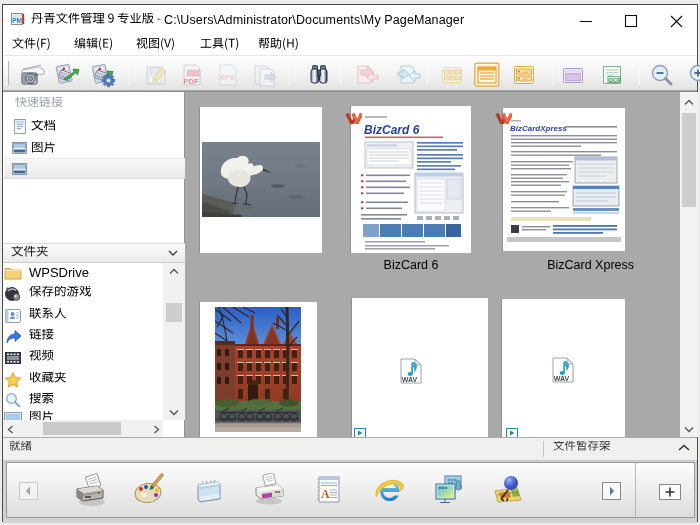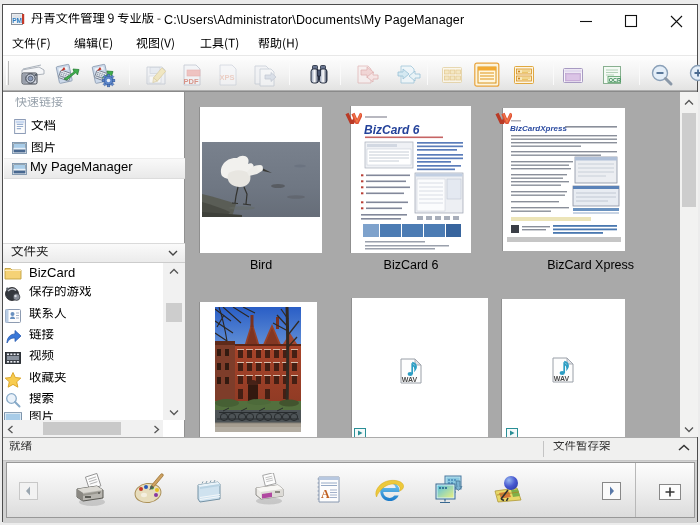--- a/index.html
+++ b/index.html
@@ -246,33 +246,32 @@
       <path transform="translate(0,9.5) scale(0.012500,-0.012500)" d="M375 279C455 262 557 227 613 199L644 250C588 276 487 309 407 325ZM275 152C413 135 586 95 682 61L715 117C618 149 445 188 310 203ZM84 796V-80H156V-38H842V-80H917V796ZM156 29V728H842V29ZM414 708C364 626 278 548 192 497C208 487 234 464 245 452C275 472 306 496 337 523C367 491 404 461 444 434C359 394 263 364 174 346C187 332 203 303 210 285C308 308 413 345 508 396C591 351 686 317 781 296C790 314 809 340 823 353C735 369 647 396 569 432C644 481 707 538 749 606L706 631L695 628H436C451 647 465 666 477 686ZM378 563 385 570H644C608 531 560 496 506 465C455 494 411 527 378 563Z M1180 814V481C1180 304 1166 119 1038 -23C1057 -36 1084 -64 1097 -82C1189 19 1230 141 1246 267H1668V-80H1749V344H1254C1257 390 1258 435 1258 481V504H1903V581H1621V839H1542V581H1258V814Z" fill="#000000"></path>
     </svg>
 <div class="a" style="left:1px;top:153px;width:181px;height:21px;background:linear-gradient(#f9f9f9,#e9e9e9);border-top:1px solid #ededed;border-bottom:1px solid #dcdcdc"></div>
 <svg class="a" style="left:9px;top:158px" width="15" height="12">
       <rect x="0.5" y="0.5" width="14" height="11" fill="#fff" stroke="#7890a8" stroke-width="0.9"></rect>
 <rect x="1.5" y="1.5" width="12" height="6" fill="#aacdе8"></rect>
 <rect x="1.5" y="1.5" width="12" height="6" fill="#a8cce8"></rect>
 <rect x="1.5" y="7.5" width="12" height="3" fill="#486890"></rect>
 <rect x="1.5" y="5.8" width="12" height="1.6" fill="#e8f0f8"></rect>
     </svg>
-<div class="a" style="left:27px;top:154px;font-size:13px;color:#000">My PageManager</div>
 <div class="a" style="left:0;top:238px;width:182px;height:20px;background:linear-gradient(#fafafa,#ebebeb);border-top:1px solid #dadada;border-bottom:1px solid #cccccc"></div>
 <svg style="position:absolute;left:8px;top:241px" width="39" height="18">
       <path transform="translate(0,9.5) scale(0.012500,-0.012500)" d="M423 823C453 774 485 707 497 666L580 693C566 734 531 799 501 847ZM50 664V590H206C265 438 344 307 447 200C337 108 202 40 36 -7C51 -25 75 -60 83 -78C250 -24 389 48 502 146C615 46 751 -28 915 -73C928 -52 950 -20 967 -4C807 36 671 107 560 201C661 304 738 432 796 590H954V664ZM504 253C410 348 336 462 284 590H711C661 455 592 344 504 253Z M1317 341V268H1604V-80H1679V268H1953V341H1679V562H1909V635H1679V828H1604V635H1470C1483 680 1494 728 1504 775L1432 790C1409 659 1367 530 1309 447C1327 438 1359 420 1373 409C1400 451 1425 504 1446 562H1604V341ZM1268 836C1214 685 1126 535 1032 437C1045 420 1067 381 1075 363C1107 397 1137 437 1167 480V-78H1239V597C1277 667 1311 741 1339 815Z M2178 574C2214 513 2249 432 2260 381L2331 402C2319 453 2283 532 2245 592ZM2737 595C2712 536 2666 450 2629 397L2689 378C2727 427 2775 506 2811 573ZM2464 839V690H2090V617H2463C2461 523 2455 440 2440 366H2058V291H2420C2371 146 2267 46 2046 -15C2063 -31 2085 -61 2093 -80C2335 -10 2446 108 2498 276C2576 99 2708 -21 2905 -75C2916 -55 2937 -24 2954 -8C2770 35 2641 142 2570 291H2942V366H2520C2534 441 2540 525 2542 617H2908V690H2543L2544 839Z" fill="#222222"></path>
     </svg>
 <svg class="a" style="left:164px;top:243px" width="12" height="10">
       <path d="M2,3 L6,7 L10,3" stroke="#444" stroke-width="1.4" fill="none"></path>
     </svg>
 <svg class="a" style="left:1px;top:259px" width="18" height="18" viewBox="0 0 18 18">
       <path d="M1,4.5 L1,15 L17,15 L17,6 L8,6 L6.5,4.5 Z" fill="#f5d276" stroke="#c2a242" stroke-width="0.9"></path>
       <path d="M1,6.5 h16" stroke="#fdeab8" stroke-width="1"></path>
     </svg>
-<div class="a" style="left:26px;top:260px;font-size:13px;color:#000">BizCard</div>
+<div class="a" style="left:26px;top:260px;font-size:13px;color:#000">WPSDrive</div>
 <svg class="a" style="left:1px;top:280px" width="18" height="18" viewBox="0 0 18 18">
       <circle cx="8" cy="9" r="6.5" fill="#34383e" stroke="#1a1c20" stroke-width="0.8"></circle>
       <path d="M4,6 A5.5,5.5 0 0,1 12,5.5" stroke="#b8bcc4" stroke-width="1.6" fill="none"></path>
       <circle cx="12.5" cy="12" r="3.4" fill="#888e98" stroke="#3a3e44" stroke-width="0.8"></circle>
       <circle cx="11.5" cy="11" r="1.2" fill="#d8dce2"></circle>
       <circle cx="3.5" cy="4" r="1.4" fill="#5a6068"></circle>
     </svg>
 <svg style="position:absolute;left:26px;top:281px" width="64" height="18">
       <path transform="translate(0,9.5) scale(0.012500,-0.012500)" d="M452 726H824V542H452ZM380 793V474H598V350H306V281H554C486 175 380 74 277 23C294 9 317 -18 329 -36C427 21 528 121 598 232V-80H673V235C740 125 836 20 928 -38C941 -19 964 7 981 22C884 74 782 175 718 281H954V350H673V474H899V793ZM277 837C219 686 123 537 23 441C36 424 58 384 65 367C102 404 138 448 173 496V-77H245V607C284 673 319 744 347 815Z M1613 349V266H1335V196H1613V10C1613 -4 1610 -8 1592 -9C1574 -10 1514 -10 1448 -8C1458 -29 1468 -58 1471 -79C1557 -79 1613 -79 1647 -68C1680 -56 1689 -35 1689 9V196H1957V266H1689V324C1762 370 1840 432 1894 492L1846 529L1831 525H1420V456H1761C1718 416 1663 375 1613 349ZM1385 840C1373 797 1359 753 1342 709H1063V637H1311C1246 499 1153 370 1031 284C1043 267 1061 235 1069 216C1112 247 1152 282 1188 320V-78H1264V411C1316 481 1358 557 1394 637H1939V709H1424C1438 746 1451 784 1462 821Z M2552 423C2607 350 2675 250 2705 189L2769 229C2736 288 2667 385 2610 456ZM2240 842C2232 794 2215 728 2199 679H2087V-54H2156V25H2435V679H2268C2285 722 2304 778 2321 828ZM2156 612H2366V401H2156ZM2156 93V335H2366V93ZM2598 844C2566 706 2512 568 2443 479C2461 469 2492 448 2506 436C2540 484 2572 545 2600 613H2856C2844 212 2828 58 2796 24C2784 10 2773 7 2753 7C2730 7 2670 8 2604 13C2618 -6 2627 -38 2629 -59C2685 -62 2744 -64 2778 -61C2814 -57 2836 -49 2859 -19C2899 30 2913 185 2928 644C2929 654 2929 682 2929 682H2627C2643 729 2658 779 2670 828Z M3077 776C3130 744 3200 697 3233 666L3279 726C3243 754 3173 799 3121 828ZM3038 506C3093 477 3166 435 3204 407L3246 468C3209 494 3135 534 3081 560ZM3055 -28 3123 -66C3162 27 3208 151 3242 256L3181 294C3144 181 3092 51 3055 -28ZM3752 386V290H3598V221H3752V5C3752 -7 3748 -11 3734 -11C3720 -12 3675 -12 3624 -10C3633 -31 3643 -60 3646 -80C3713 -80 3758 -79 3786 -67C3815 -56 3822 -35 3822 4V221H3962V290H3822V363C3870 400 3920 451 3956 499L3910 531L3897 527H3650C3668 559 3685 595 3700 635H3961V707H3724C3736 746 3745 787 3753 828L3682 840C3661 724 3624 609 3568 535C3585 527 3617 508 3632 498L3647 522V460H3836C3810 433 3780 406 3752 386ZM3257 679V607H3351C3345 361 3332 106 3200 -32C3219 -42 3242 -63 3254 -79C3358 33 3395 206 3410 395H3510C3503 126 3494 31 3478 10C3469 -2 3461 -4 3447 -4C3433 -4 3397 -3 3357 0C3369 -19 3375 -48 3377 -69C3416 -71 3457 -71 3480 -68C3505 -66 3522 -58 3538 -36C3562 -3 3570 107 3579 430C3580 440 3580 464 3580 464H3414C3417 511 3418 559 3420 607H3608V679ZM3345 814C3377 772 3413 716 3429 679L3501 712C3483 748 3447 801 3414 841Z M4708 791C4757 750 4818 691 4846 652L4901 697C4873 736 4811 792 4761 831ZM4061 554C4116 480 4178 392 4235 307C4178 196 4107 109 4028 56C4046 43 4071 14 4083 -5C4159 52 4227 132 4283 233C4322 172 4356 114 4380 69L4441 122C4413 174 4370 240 4321 312C4372 424 4409 558 4429 712L4381 728L4368 725H4053V657H4346C4330 559 4304 467 4270 385C4219 458 4164 532 4115 597ZM4841 480C4808 394 4759 307 4699 230C4678 307 4662 401 4650 507L4946 541L4937 609L4643 576C4636 656 4631 743 4629 833H4551C4555 739 4560 650 4567 567L4428 551L4438 482L4574 498C4588 366 4608 251 4637 159C4575 93 4504 38 4430 2C4451 -13 4475 -36 4489 -54C4551 -20 4611 27 4666 82C4710 -17 4769 -76 4850 -82C4899 -85 4938 -36 4960 129C4944 136 4911 156 4896 171C4887 63 4872 7 4847 9C4798 14 4758 65 4725 148C4799 237 4861 340 4901 444Z" fill="#000000"></path>
     </svg>
@@ -502,21 +501,20 @@
 <svg class="a" style="left:342px;top:107px" width="17" height="12" viewBox="0 0 17 12">
       <path d="M2,1.5 L7,12 L10.5,5.5" stroke="#b93a26" stroke-width="3.4" fill="none"></path>
 <path d="M8,1.5 L12,11 L16.5,1.5" stroke="#e05136" stroke-width="3.4" fill="none"></path>
 <path d="M8.5,2 L12,10 L16,2" stroke="#ef7a4a" stroke-width="1.2" fill="none"></path>
     </svg>
 <svg class="a" style="left:492px;top:107px" width="17" height="12" viewBox="0 0 17 12">
       <path d="M2,1.5 L7,12 L10.5,5.5" stroke="#b93a26" stroke-width="3.4" fill="none"></path>
 <path d="M8,1.5 L12,11 L16.5,1.5" stroke="#e05136" stroke-width="3.4" fill="none"></path>
 <path d="M8.5,2 L12,10 L16,2" stroke="#ef7a4a" stroke-width="1.2" fill="none"></path>
     </svg>
-<div class="a" style="left:188px;top:253px;width:140px;text-align:center;font-size:12.5px;color:#000">Bird</div>
 <div class="a" style="left:338px;top:253px;width:140px;text-align:center;font-size:12.5px;color:#000">BizCard 6</div>
 <div class="a" style="left:491px;top:253px;width:140px;text-align:right;font-size:12.5px;color:#000">BizCard Xpress</div>
 <div class="a" style="left:197px;top:297px;width:117px;height:135px;background:#fff;box-shadow:-1px 0 0 #8f8f8f"></div>
 <div class="a" style="left:349px;top:293px;width:136px;height:139px;background:#fff;box-shadow:-1px 0 0 #8f8f8f"></div>
 <div class="a" style="left:499px;top:294px;width:123px;height:138px;background:#fff;box-shadow:-1px 0 0 #8f8f8f"></div>
 <svg class="a" style="left:212px;top:302px" width="86" height="125" viewBox="0 0 86 125">
 <defs>
         <linearGradient id="sky" x1="0" y1="0" x2="0" y2="1">
 <stop offset="0" stop-color="#2a5ec6"></stop>
           <stop offset="0.55" stop-color="#6290d6"></stop>

